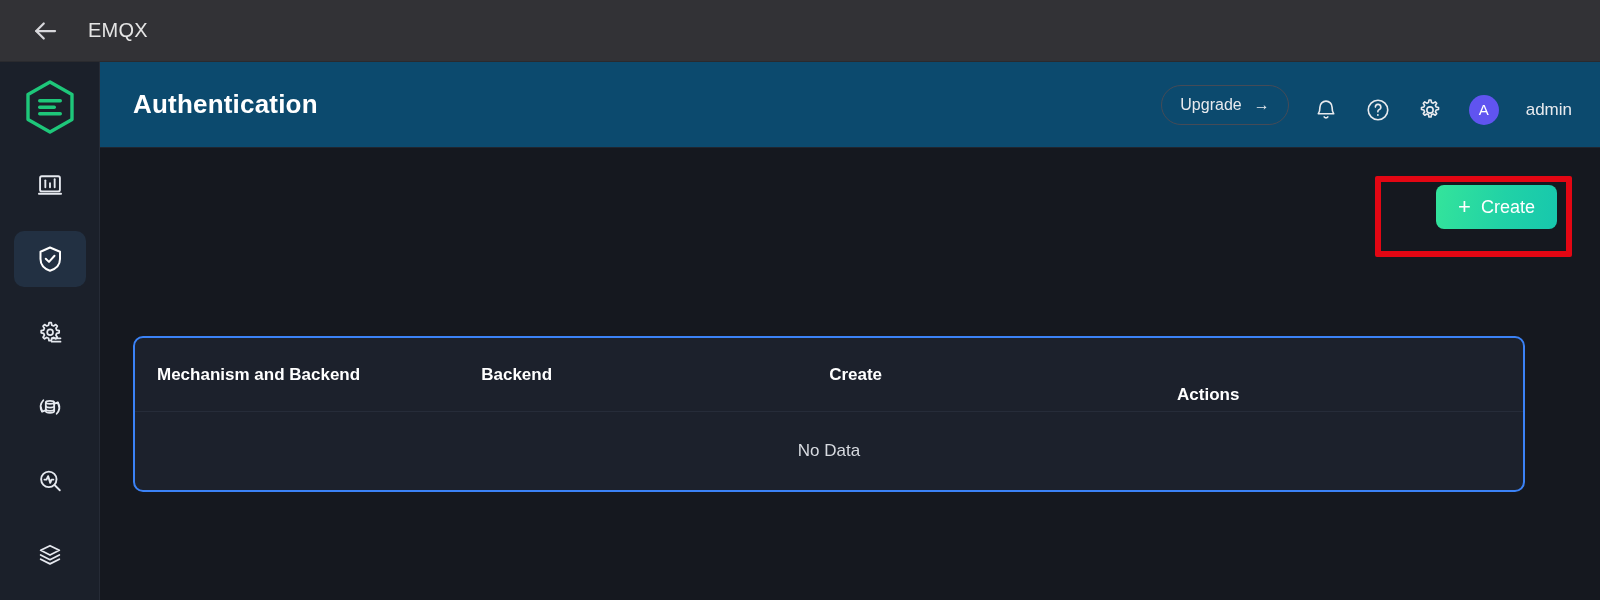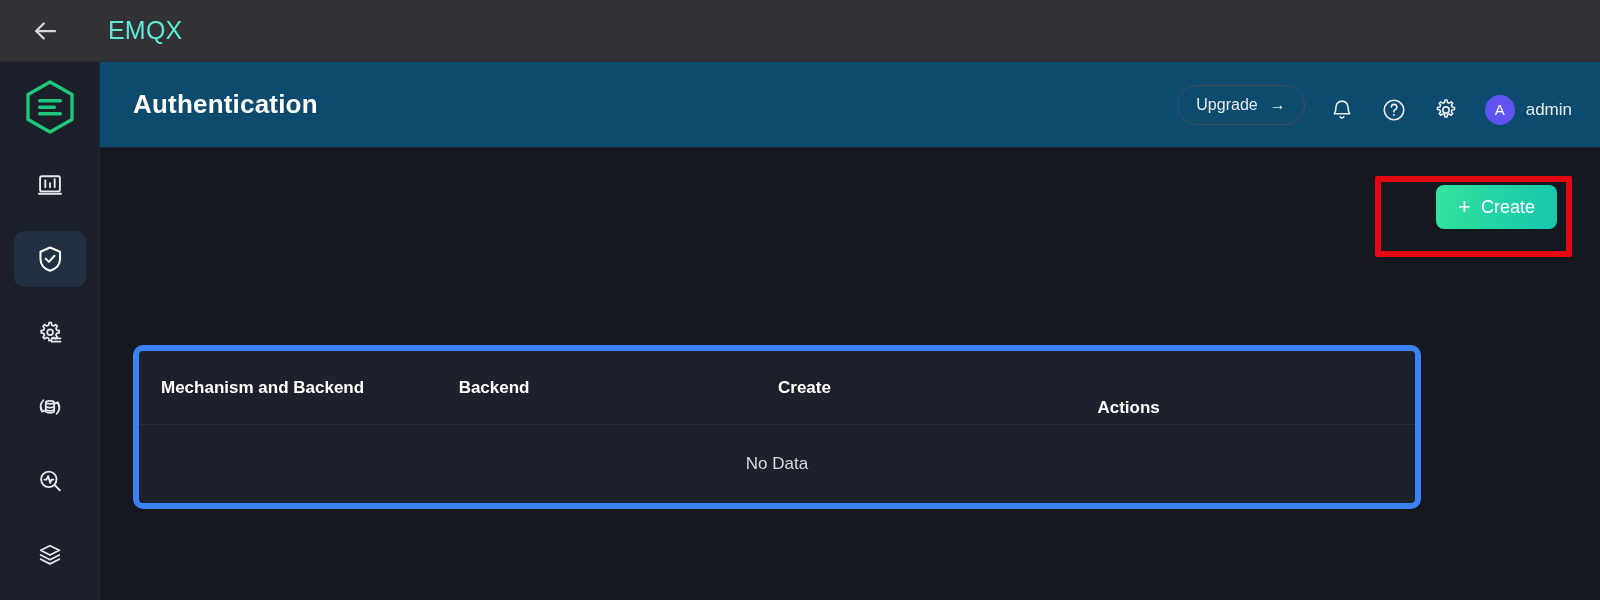--- a/index.html
+++ b/index.html
@@ -17,22 +17,22 @@
     background: #323236;
     display: flex; align-items: center;
     border-bottom: 1px solid #2a2a2e;
   }
   .back-arrow {
     width: 46px; height: 46px; margin-left: 22px;
     display: flex; align-items: center; justify-content: center;
     cursor: pointer;
   }
   .topbar-title {
-    margin-left: 40px;
-    color: #5eead4; font-size: 25px; letter-spacing: .2px;
+    margin-left: 20px;
+    color: #e5e5e5; font-size: 20px; letter-spacing: .2px;
   }
 
   
   .sidebar {
     position: absolute; left: 0; top: 62px; width: 100px; height: 538px;
     background: #1b202a;
     border-right: 1px solid #262b36;
     display: flex; flex-direction: column; align-items: center;
   }
   .logo { margin-top: 17px; width: 56px; height: 56px;
@@ -71,40 +71,40 @@
   .icon-btn {
     width: 30px; height: 30px; display: flex; align-items: center; justify-content: center;
     cursor: pointer;
   }
   .user-box { display: flex; align-items: center; gap: 11px; cursor: pointer; margin-left: 2px; }
   .avatar {
     width: 30px; height: 30px; border-radius: 50%;
     background: #6054f0; color: #fff; font-size: 15px;
     display: flex; align-items: center; justify-content: center;
   }
-  .user-name { color: #e8eaee; font-size: 17px; }
+  .user-name { color: #e8eaee; font-size: 17px; margin-left: 16px; }
 
   
   .content { position: relative; padding: 0 33px; height: 452px; }
   .toolbar {
     height: 118px; display: flex; align-items: center; justify-content: flex-end;
     padding-right: 10px;
   }
   .create-btn {
     height: 44px; padding: 0 22px; border: none; border-radius: 8px;
     background: linear-gradient(100deg, #34e49b 0%, #21d2a6 55%, #17c7ad 100%);
     color: #ffffff; font-size: 18px; font-family: "Liberation Sans", sans-serif;
     display: flex; align-items: center; gap: 10px; cursor: pointer;
   }
   .plus { font-size: 22px; line-height: 1; font-weight: 300; }
 
   
   .table-card {
-    position: absolute; left: 33px; top: 197px; width: 1288px;
-    background: #1c212c; border-radius: 10px; border: 6px solid #3b82f6;
+    position: absolute; left: 33px; top: 188px; width: 1392px;
+    background: #1c212c; border-radius: 10px; border: 2px solid #3b82f6;
     overflow: hidden;
   }
   .t-head, .t-row { display: flex; align-items: center; }
   .t-head { height: 74px; border-bottom: 1px solid #262c39; }
   .t-head div { color: #ffffff; font-size: 17px; font-weight: bold; }
   .col-1 { width: 350px; padding-left: 22px; }
   .col-2 { width: 352px; }
   .col-3 { width: 352px; }
   .col-4 { width: 350px; margin-top: 41px; }
   .t-empty {

